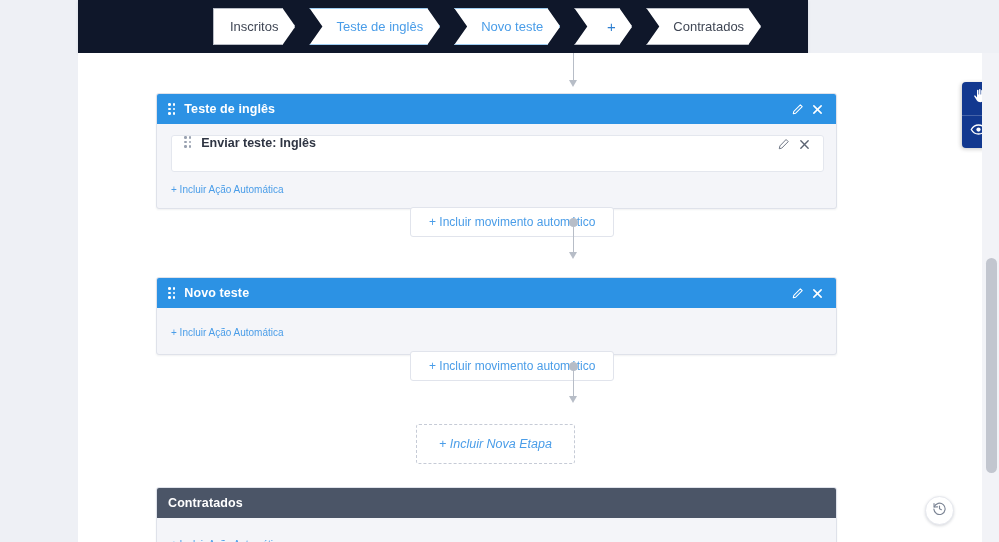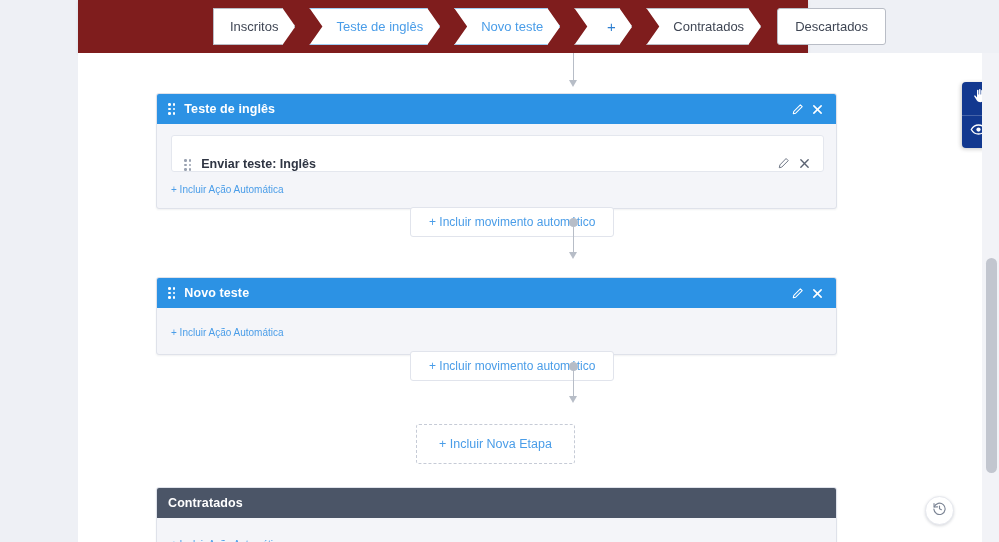--- a/index.html
+++ b/index.html
@@ -7,21 +7,21 @@
     width: 999px; height: 542px;
     overflow: hidden;
     font-family: "Liberation Sans", sans-serif;
     background: #eef0f5;
   }
   #root { position: relative; width: 999px; height: 542px; background: #eef0f5; }
 
   
   .topbar {
     position: absolute; left: 78px; top: 0; width: 730px; height: 53px;
-    background: #7f1d1d;
+    background: #0f172a;
     box-shadow: 0 1px 3px rgba(40,50,70,0.12);
     display: flex; align-items: center;
   }
   .breadcrumb { display: flex; align-items: center; margin-left: 135px; }
 
   .chev {
     position: relative; height: 37px; display: flex; align-items: center;
     justify-content: center; padding: 0 16px;
     font-size: 13px; color: #3f4654; background: #fff;
     border: 1px solid #b9bdc6;
@@ -83,21 +83,21 @@
   }
   .dots i { display: block; width: 2.6px; height: 2.6px; border-radius: 50%; background: #ffffff; }
   .dots.gray i { background: #9aa2b1; }
 
   .hicon { width: 16px; height: 16px; display: inline-flex; align-items: center; justify-content: center; }
   .hicon svg { display: block; }
 
   .card-body { padding: 11px 12px 11px 14px; }
 
   .action-row {
-    display: flex; align-items: flex-end; height: 37px;
+    display: flex; align-items: flex-start; height: 37px;
     background: #ffffff; border: 1px solid #e4e7ee; border-radius: 3px;
     padding: 0 11px 0 12px; font-size: 12.5px; color: #2f3543; font-weight: bold;
   }
   .action-row .title { margin-left: 10px; font-weight: bold; }
   .action-row .spacer { flex: 1; }
 
   .link-add {
     display: inline-block; color: #4a9de8; font-size: 10px; margin-top: 12px;
   }
   .card-body.compact { padding: 10px 12px 11px 14px; }
@@ -112,21 +112,21 @@
 
   
   .pill {
     position: absolute; height: 30px; display: flex; align-items: center;
     justify-content: center; background: #ffffff; border: 1px solid #e1e4ec;
     border-radius: 3px; font-size: 12px; color: #4a9de8; padding: 0 18px;
   }
   .newstage {
     position: absolute; height: 40px; display: flex; align-items: center;
     justify-content: center; background: #ffffff; border: 1px dashed #c6cbd6;
-    border-radius: 3px; font-size: 12.5px; color: #4a9de8; padding: 0 22px;
+    border-radius: 3px; font-size: 12.5px; color: #4a9de8; padding: 0 22px; font-style: italic;
   }
 
   
   .toolpanel {
     position: absolute; left: 962px; top: 82px; width: 33px; height: 66px;
     background: #12388f; border-radius: 4px 0 0 4px;
     box-shadow: -1px 1px 4px rgba(0,0,0,.22);
     display: flex; flex-direction: column;
   }
   .toolbtn {
@@ -150,21 +150,20 @@
 
 <div id="root">
 
   <div class="topbar">
     <div class="breadcrumb">
       <div class="chev">Inscritos</div>
       <div class="chev arrowin blue">Teste de inglês</div>
       <div class="chev arrowin blue">Novo teste</div>
       <div class="chev arrowin plus">+</div>
       <div class="chev arrowin">Contratados</div>
-      <div class="chev-btn">Descartados</div>
     </div>
   </div>
 
   <div class="canvas">
 
     <div class="arrow-v" style="top:0px;height:28px;"></div>
     <div class="arrow-head" style="top:27px;"></div>
 
     <div class="card" style="top:40px;">
       <div class="card-head">

